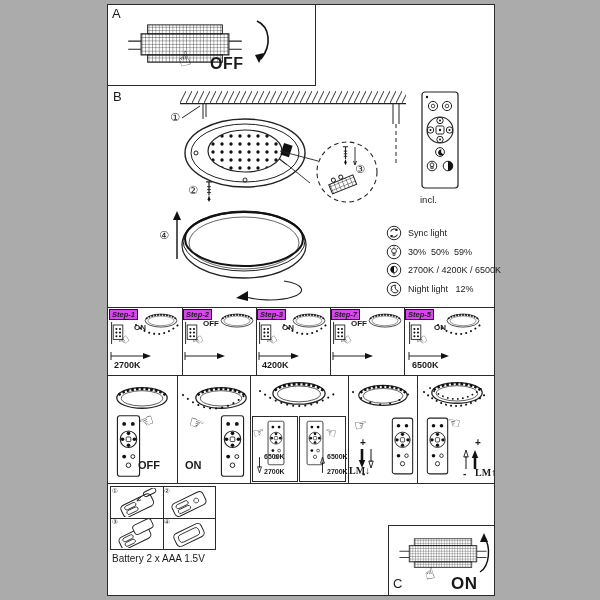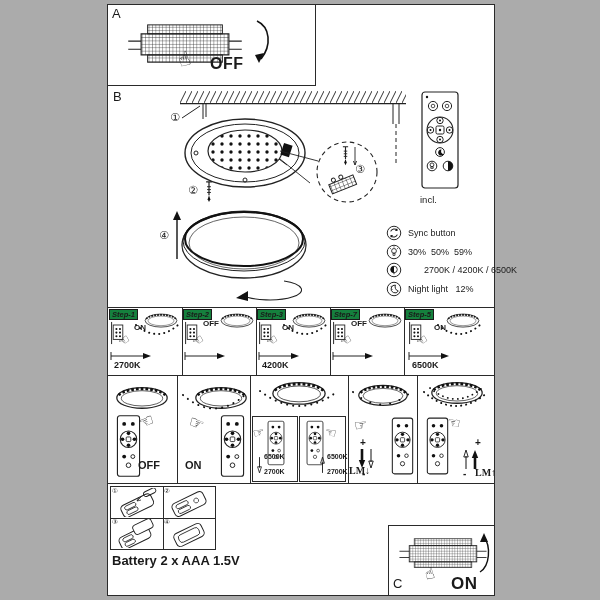--- a/index.html
+++ b/index.html
@@ -7,29 +7,29 @@
          font-family:"Liberation Sans",sans-serif;color:#1a1a1a;}
   .page{position:absolute;left:107px;top:4px;width:388px;height:592px;background:#fff;
         border:1px solid #2a2a2a;box-sizing:border-box;}
   .abs{position:absolute;}
   .plabel{font-size:13px;}
   .bigstate{font-weight:bold;font-size:16px;letter-spacing:0.5px;}
   .hand{font-family:"DejaVu Sans",sans-serif;line-height:1;}
   .callout{font-size:11px;font-family:"DejaVu Sans",sans-serif;}
   .legend-text{font-size:9px;white-space:pre;}
   .stitle{font-size:7.5px;font-weight:bold;font-style:italic;border:1px solid #1a1a1a;
-          padding:0 2px;background:#15803d;line-height:9px;}
+          padding:0 2px;background:#d946ef;line-height:9px;}
   .sstate{font-weight:bold;font-size:8px;}
   .stemp{font-weight:bold;font-size:9px;}
   .rstate{font-weight:bold;font-size:11px;}
   .ktemp{font-weight:bold;font-size:7px;}
   .lm{font-weight:bold;font-size:10px;font-family:Liberation Serif, serif;}
   .pm{font-weight:bold;font-size:10px;line-height:1;}
   .inclcap{font-size:9.5px;}
-  .battcap{font-size:13px;font-weight:bold;}
+  .battcap{font-size:10px;font-weight:normal;}
   .bnum{font-size:6.5px;font-family:"DejaVu Sans",sans-serif;}
   .cellR{border-right:1px solid #2a2a2a;}
   svg{display:block;}
 </style>
 </head>
 <body>
 
 <div class="stage">
 
 <svg width="0" height="0" style="position:absolute">
@@ -242,29 +242,29 @@
   </svg>
 
   <svg class="abs" style="left:312px;top:85px;" width="40" height="100" viewBox="0 0 40 100">
         <use href="#sym-remote-lg"></use>
       </svg>
   <span class="abs inclcap" style="left:312px;top:189px;width:40px;text-align:left;">incl.</span>
 
   <svg class="abs" style="left:278px;top:220px;" width="16" height="16" viewBox="0 0 18 18">
         <use href="#icon-sync"></use>
       </svg>
-  <span class="abs legend-text" style="left:300px;top:223px;">Sync button</span>
+  <span class="abs legend-text" style="left:300px;top:223px;">Sync light</span>
   <svg class="abs" style="left:278px;top:239px;" width="16" height="16" viewBox="0 0 18 18">
         <use href="#icon-bright"></use>
       </svg>
   <span class="abs legend-text" style="left:300px;top:242px;">30%  50%  59%</span>
   <svg class="abs" style="left:278px;top:257px;" width="16" height="16" viewBox="0 0 18 18">
         <use href="#icon-ct"></use>
       </svg>
-  <span class="abs legend-text" style="left:300px;top:260px;margin-left:16px;">2700K / 4200K / 6500K</span>
+  <span class="abs legend-text" style="left:300px;top:260px;">2700K / 4200K / 6500K</span>
   <svg class="abs" style="left:278px;top:276px;" width="16" height="16" viewBox="0 0 18 18">
         <use href="#icon-night"></use>
       </svg>
   <span class="abs legend-text" style="left:300px;top:279px;">Night light   12%</span>
 
   <div class="abs" style="left:0;top:302px;width:386px;height:69px;border-top:1px solid #2a2a2a;border-bottom:1px solid #2a2a2a;box-sizing:border-box;">
 
     <div class="abs cellR" style="left:0;top:0;width:74px;height:67px;">
       <span class="abs stitle" style="left:1px;top:1px;">Step-1</span>
       <svg class="abs" style="left:36px;top:4px;" width="34" height="16" viewBox="0 0 60 28">

